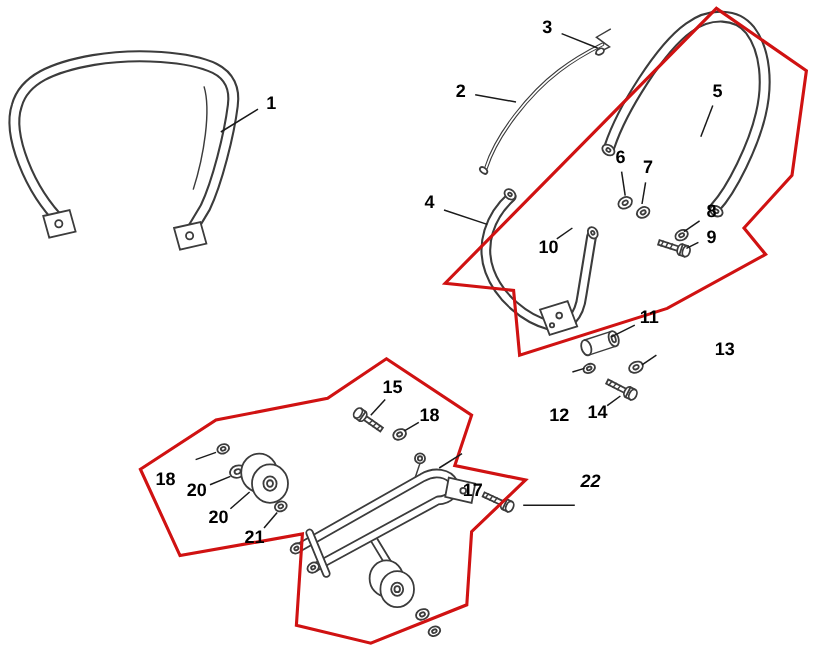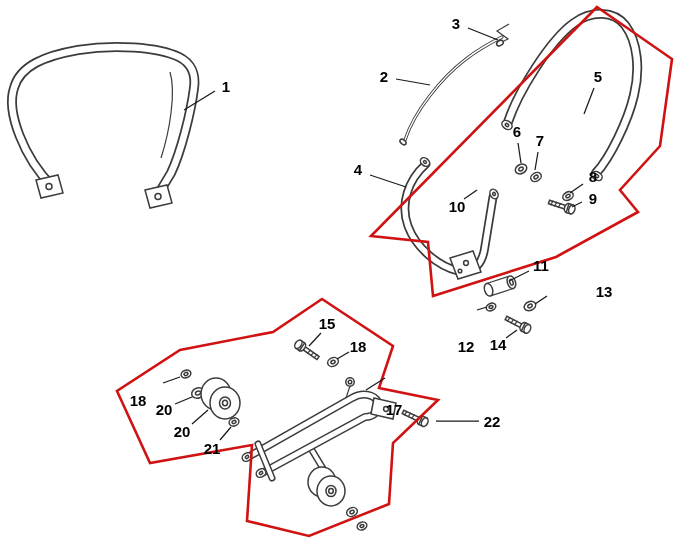--- a/index.html
+++ b/index.html
@@ -252,15 +252,15 @@
       <div class="callout" style="left: 466px; top: 313px; margin-top: 33px;">12</div>
       <div class="callout" style="left: 558px; top: 291px; margin-left: 46px;">13</div>
       <div class="callout" style="left: 498px; top: 344px;">14</div>
       <div class="callout" style="left: 327px; top: 323px;">15</div>
       <div class="callout" style="left: 358px; top: 346px;">18</div>
       <div class="callout" style="left: 394px; top: 371px; margin-top: 38px;">17</div>
       <div class="callout" style="left: 138px; top: 386px; margin-top: 14px;">18</div>
       <div class="callout" style="left: 164px; top: 409px;">20</div>
       <div class="callout" style="left: 182px; top: 431px; text-align: right;">20</div>
       <div class="callout" style="left: 212px; top: 448px;">21</div>
-      <div class="callout" style="left: 492px; top: 421px;">22</div>
+      <div class="callout" style="left: 492px; top: 401px; font-style: italic;">22</div>
     </div>
 </div>
 
 </body></html>

